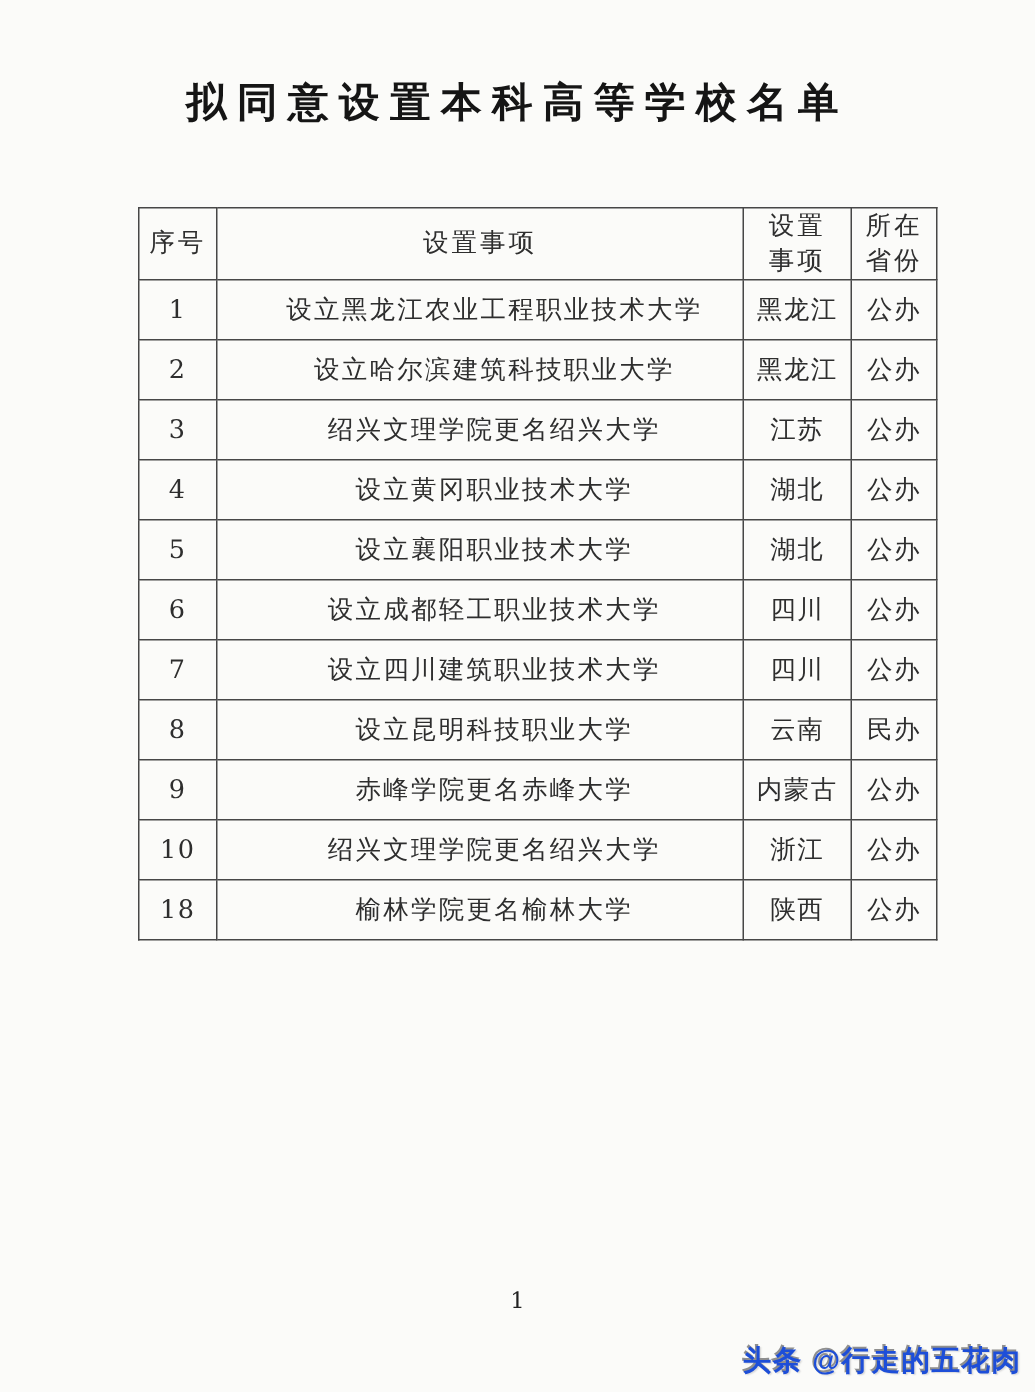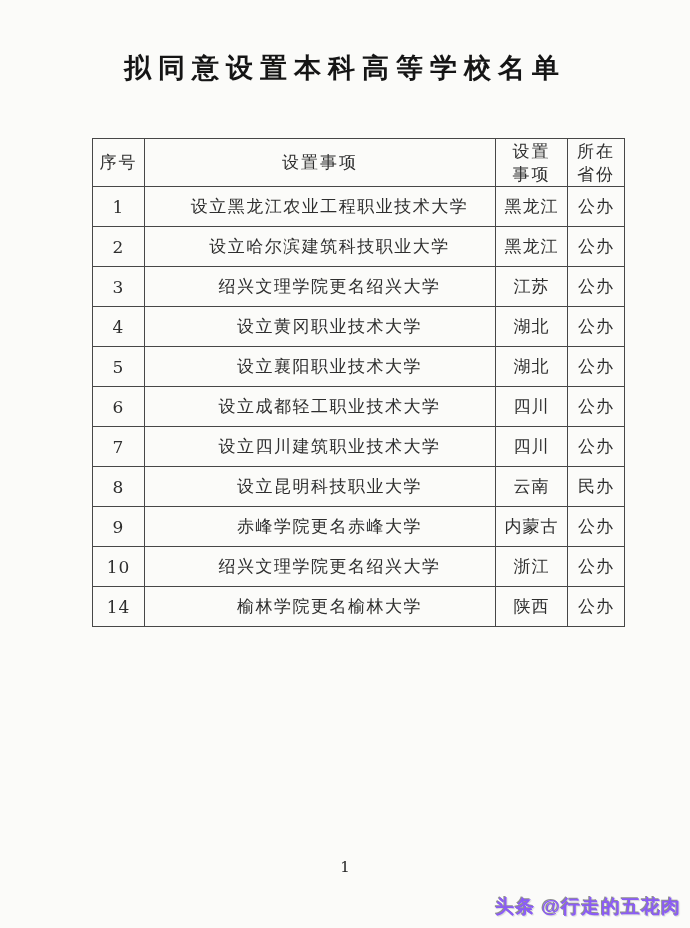--- a/index.html
+++ b/index.html
@@ -55,21 +55,21 @@
     font-size: 15px;
     color: #222222;
   }
   .watermark {
     position: absolute;
     right: 9px; bottom: 8px;
     font-family: "Liberation Sans", sans-serif;
     font-size: 19px;
     font-weight: 700;
     letter-spacing: 1px;
-    color: #8b5cf6;
+    color: #1d4ed8;
     text-shadow: -1px -1px 0 #8f8f8f, 1px 1px 1px #d8d8d8;
     white-space: nowrap;
   }
 </style>
 </head>
 <body>
 
 <h1 class="doc-title">拟同意设置本科高等学校名单</h1>
 
 <table class="univ-table">
@@ -157,21 +157,21 @@
     <td class="cell-no">10</td>
     <td class="cell-item">绍兴文理学院更名绍兴大学</td>
     <td class="cell-prov">浙江</td>
     <td class="cell-type">公办</td>
   </tr>
 
 
 
 
   <tr>
-    <td class="cell-no">14</td>
+    <td class="cell-no">18</td>
     <td class="cell-item">榆林学院更名榆林大学</td>
     <td class="cell-prov">陕西</td>
     <td class="cell-type">公办</td>
   </tr>
 </tbody>
 </table>
 
 <div class="page-number">1</div>
 
 <div class="watermark">头条 @行走的五花肉</div>

